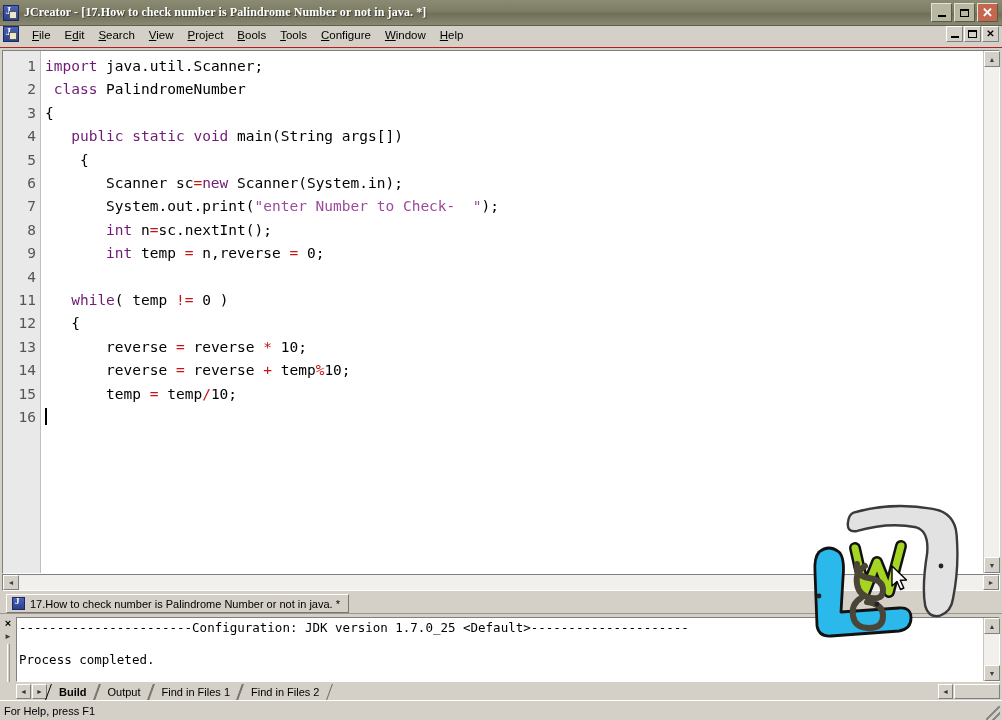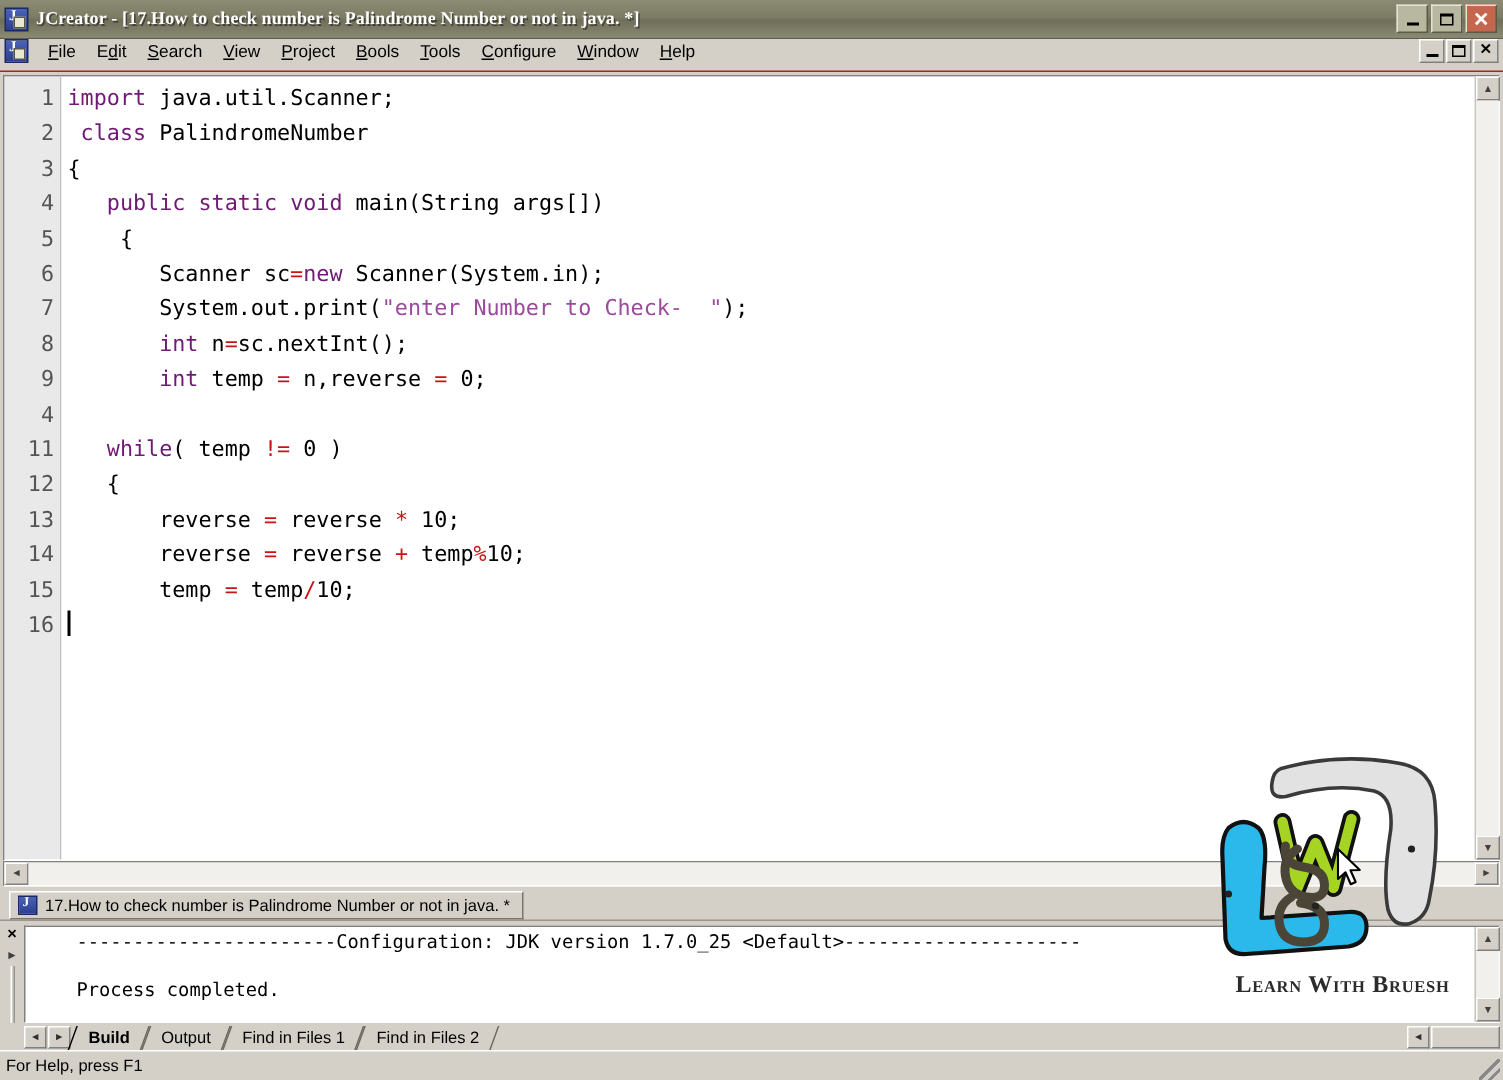--- a/index.html
+++ b/index.html
@@ -295,21 +295,20 @@
     display: flex; flex-direction: column;
     min-width: 0;
   }
   .out-textframe {
     flex: 1 1 auto;
     display: flex;
     background: #ffffff;
     border: 1px solid;
     border-color: #808080 #ffffff #ffffff #808080;
     min-height: 0;
-    padding-left: 32px;
   }
   .out-text {
     flex: 1 1 auto;
     font-family: "DejaVu Sans Mono", monospace;
     font-size: 12.5px;
     line-height: 16px;
     padding: 2px 0 0 2px;
     white-space: pre;
     overflow: hidden;
     color: #000;
@@ -591,20 +590,19 @@
       <path d="M60 48 L70 92 L82 62 L94 92 L106 46" fill="none" stroke="#111" stroke-width="12" stroke-linejoin="round" stroke-linecap="round"></path>
       <path d="M60 48 L70 92 L82 62 L94 92 L106 46" fill="none" stroke="#a6d423" stroke-width="7" stroke-linejoin="round" stroke-linecap="round"></path>
 
       <path d="M70 66 Q60 72 62 84 Q64 96 76 98 Q88 100 88 90 Q88 80 74 78 Q60 76 62 64
                M66 98 Q56 104 58 116 Q60 128 74 128 Q88 128 88 116 Q88 104 72 102" fill="none" stroke="#4a4537" stroke-width="6" stroke-linecap="round" stroke-linejoin="round"></path>
 
       <circle cx="24" cy="96" r="2.4" fill="#222"></circle>
       <circle cx="82" cy="104" r="2.4" fill="#222"></circle>
       <circle cx="146" cy="66" r="2.4" fill="#222"></circle>
     </svg>
-    <div class="wm-text">Learn With Bruesh</div>
   </div>
 
   <svg class="cursor-arrow" width="20" height="28" viewBox="0 0 20 28">
     <path d="M2 1 L2 21 L7 16.5 L10.5 24.5 L13.8 23 L10.3 15.2 L16.5 15 Z" fill="#ffffff" stroke="#000000" stroke-width="1.4" stroke-linejoin="round"></path>
   </svg>
 
 </div>
 
 </body></html>

